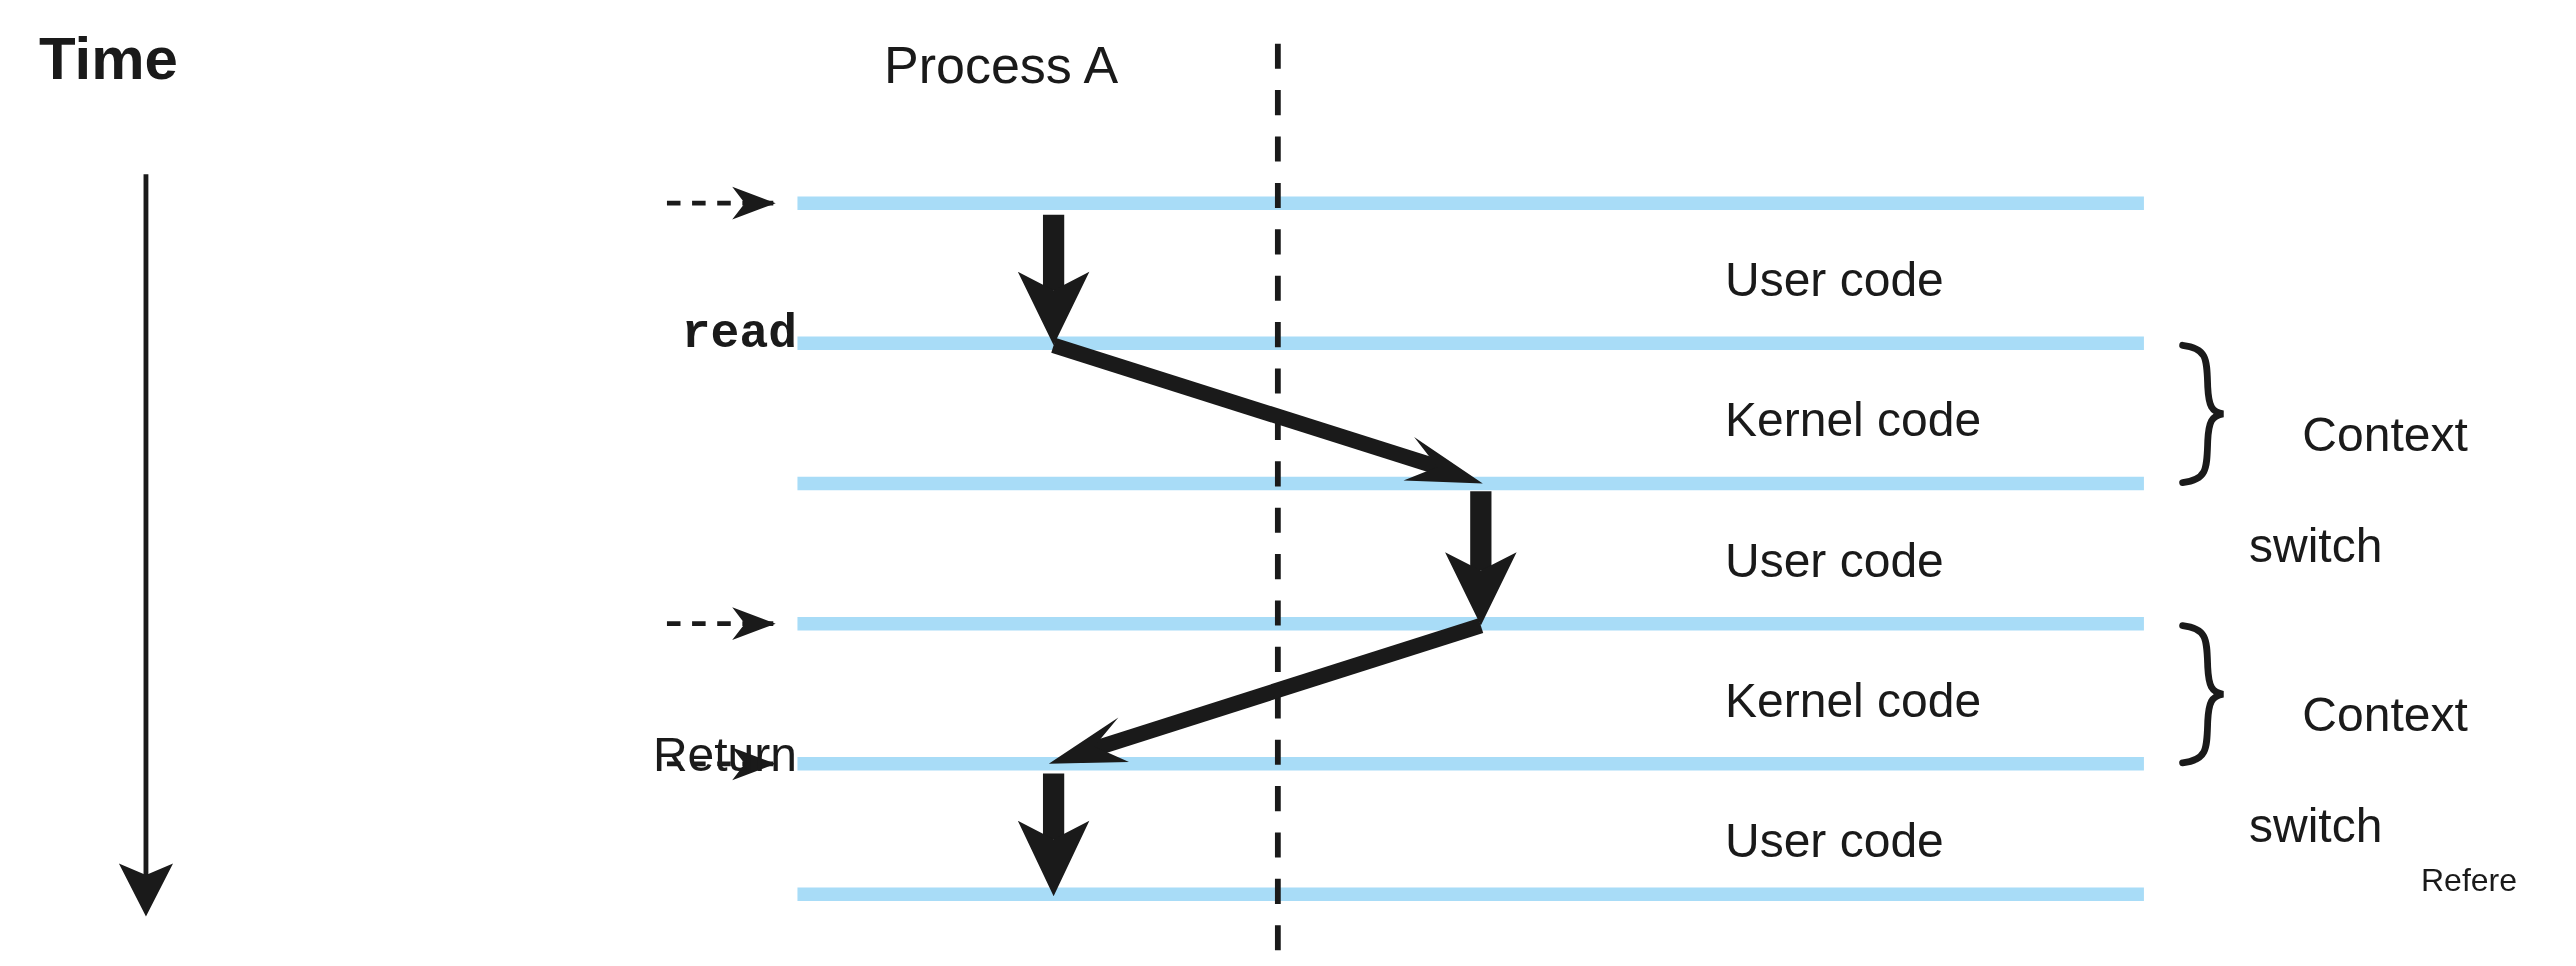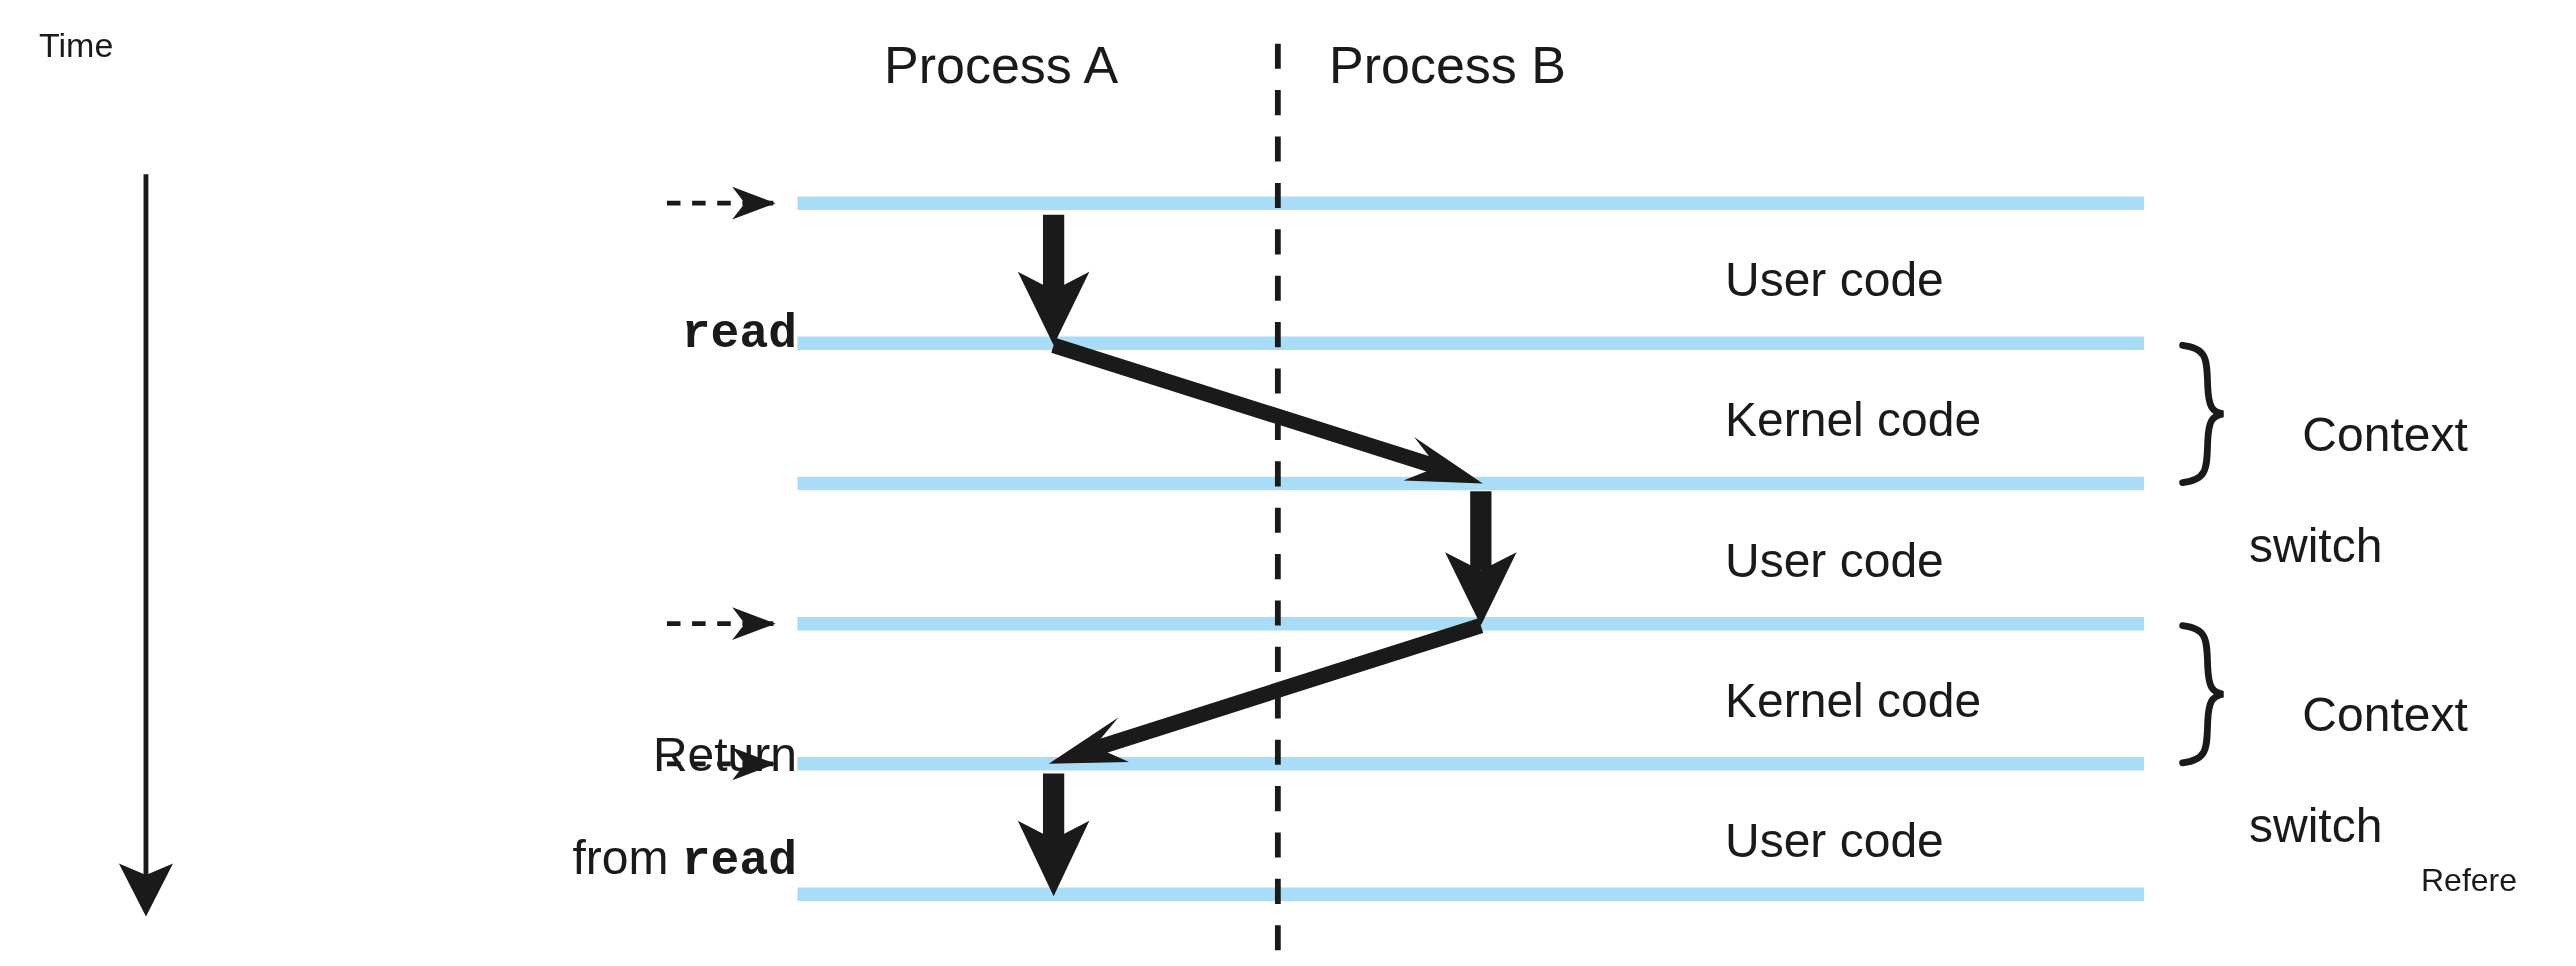--- a/index.html
+++ b/index.html
@@ -31,21 +31,22 @@
     color: #1a1a1a;
     line-height: 1.08;
   }
   .mono {
     font-family: "Liberation Mono", monospace;
     font-weight: bold;
   }
   .time-label {
     left: 39px;
     top: 27px;
-    font-size: 34px;
+    font-size: 60px;
+    font-weight: bold;
   }
   .proc-a-label {
     left: 884px;
     top: 37px;
     font-size: 52px;
   }
   .proc-b-label {
     left: 1329px;
     top: 37px;
     font-size: 52px;
@@ -160,28 +161,26 @@
     </g>
     <g fill="none" stroke="#1a1a1a" stroke-width="7" stroke-linecap="round">
       <path d="M2258,647 C2284,650 2283,662 2284,690 C2285,710 2288,716 2300,718
                C2288,720 2285,726 2284,746 C2283,774 2284,786 2258,789"></path>
     </g>
   </svg>
 
   <div class="lbl time-label">Time</div>
 
   <div class="lbl proc-a-label">Process A</div>
-  <div class="lbl proc-b-label">Process B</div>
 
   <div class="lbl read-label mono">read</div>
 
 
   <div class="lbl return-label">
     <span>Return</span>
-    <span class="l2"><span>from </span><span class="mono">read</span></span>
   </div>
 
   <div class="lbl side-lbl u1">User code</div>
   <div class="lbl side-lbl k1">Kernel code</div>
   <div class="lbl side-lbl u2">User code</div>
   <div class="lbl side-lbl k2">Kernel code</div>
   <div class="lbl side-lbl u3">User code</div>
 
   <div class="lbl ctx ctx1">
     <span>Context</span>

